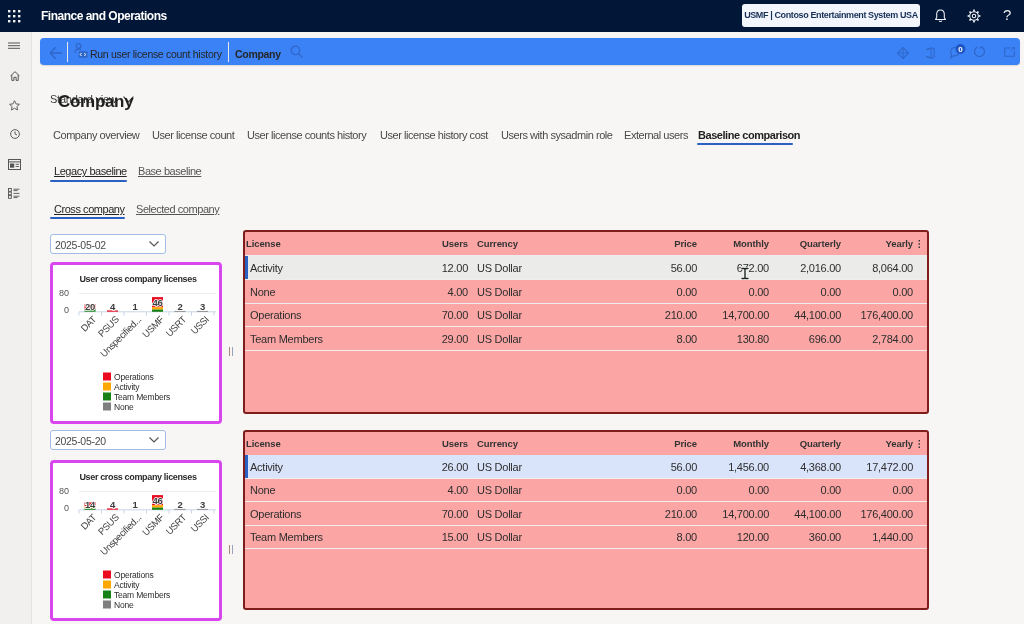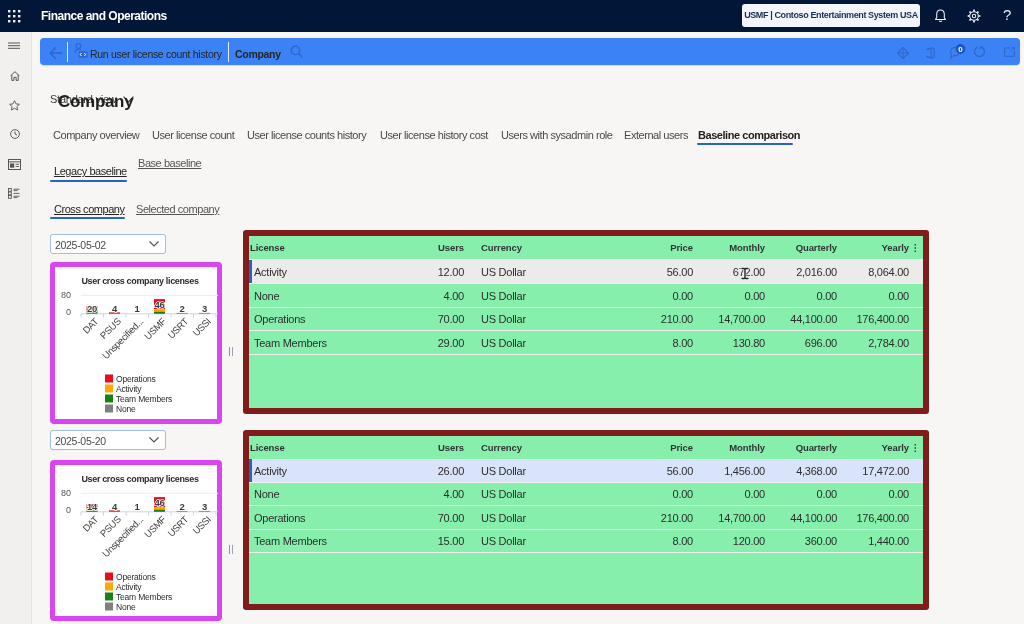--- a/index.html
+++ b/index.html
@@ -31,24 +31,24 @@
   .tabu { position:absolute; height:2px; background:#2a62c3; border-radius:1px; }
   .tab2 { position:absolute; font-size:11px; letter-spacing:-0.45px; color:#555; white-space:nowrap;text-decoration:underline; }
   .tab2.sel { color:#252525; }
 
   
   .dd { position:absolute; left:50px; width:116px; height:20px; background:#fff; border:1px solid #a0bde8; border-radius:3px; }
   .dd .t { position:absolute; left:4px; top:4px; font-size:10.5px; letter-spacing:-0.3px; color:#4a4a4a; }
   .dd svg { position:absolute; right:6px; top:6px; }
 
   
-  .card { position:absolute; background:#fff; border:5px solid #d946ef; border-radius:4px; }
-
-  
-  .grid { position:absolute; left:243px; width:686px; background:#86efac; border:6px solid #7f1d1d; border-radius:3px; }
+  .card { position:absolute; background:#fff; border:3px solid #d946ef; border-radius:4px; }
+
+  
+  .grid { position:absolute; left:243px; width:686px; background:#fca5a5; border:2px solid #7f1d1d; border-radius:3px; }
   .ghead { position:absolute; left:0; top:0; width:100%; height:24px; border-bottom:1px solid #ededed; }
   .ghead span { position:absolute; top:6px; font-size:9.5px; letter-spacing:-0.1px; font-weight:bold; color:#333; }
   .grow { position:absolute; left:0; width:100%; height:24px; border-bottom:1px solid #eeeeee; }
   .grow span { position:absolute; top:6px; font-size:11px; letter-spacing:-0.25px; color:#2e2e2e; white-space:nowrap; }
   .num { text-align:right; }
   .selbar { position:absolute; left:0; top:0; width:3px; height:100%; background:#2a62c3; }
   .dots3 { position:absolute; top:5px; right:3px; color:#444; font-size:10px; letter-spacing:0; }
 
   
   .ghead .cLic { left:1px; } .grow .cLic { left:5px; }
@@ -207,21 +207,21 @@
 <div class="tab1" style="left:53px">Company overview</div>
 <div class="tab1" style="left:152px">User license count</div>
 <div class="tab1" style="left:247px">User license counts history</div>
 <div class="tab1" style="left:380px">User license history cost</div>
 <div class="tab1" style="left:501px">Users with sysadmin role</div>
 <div class="tab1" style="left:624px">External users</div>
 <div class="tab1 sel" style="left:698px">Baseline comparison</div>
 <div class="tabu" style="left:697px;top:143px;width:96px"></div>
 
 <div class="tab2 sel" style="left:54px;top:165px">Legacy baseline</div>
-<div class="tab2" style="left:138px;top:157px">Base baseline</div>
+<div class="tab2" style="left:138px;top:165px">Base baseline</div>
 <div class="tabu" style="left:50px;top:180px;width:77px"></div>
 
 <div class="tab2 sel" style="left:54px;top:203px">Cross company</div>
 <div class="tab2" style="left:136px;top:203px">Selected company</div>
 <div class="tabu" style="left:50px;top:217px;width:75px"></div>
 
 <div class="dd" style="top:234px">
   <div class="t">2025-05-02</div>
   <svg width="10" height="6" viewBox="0 0 10 6">
       <path d="M0.5 0.5 L5 5 L9.5 0.5" fill="none" stroke="#555" stroke-width="1.2"></path>

